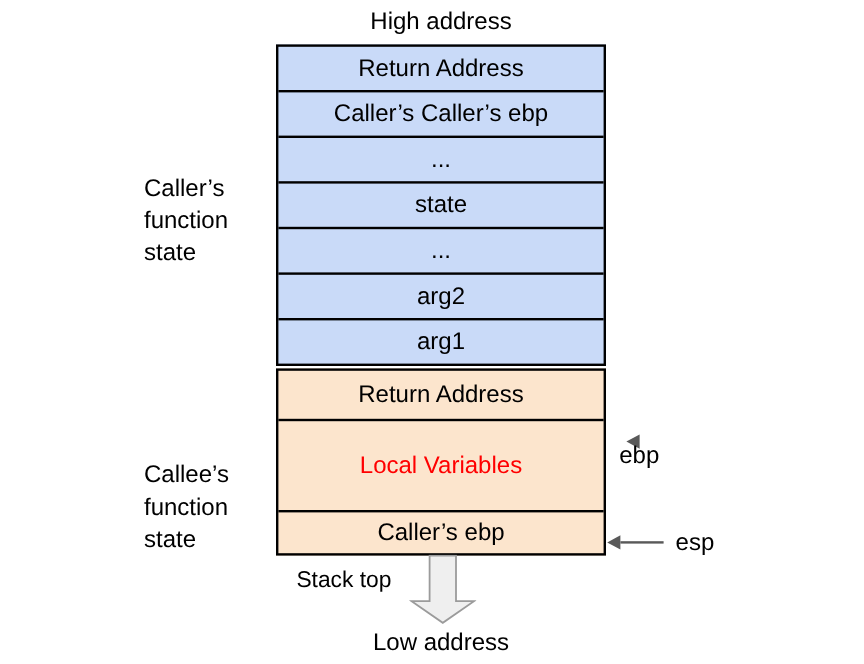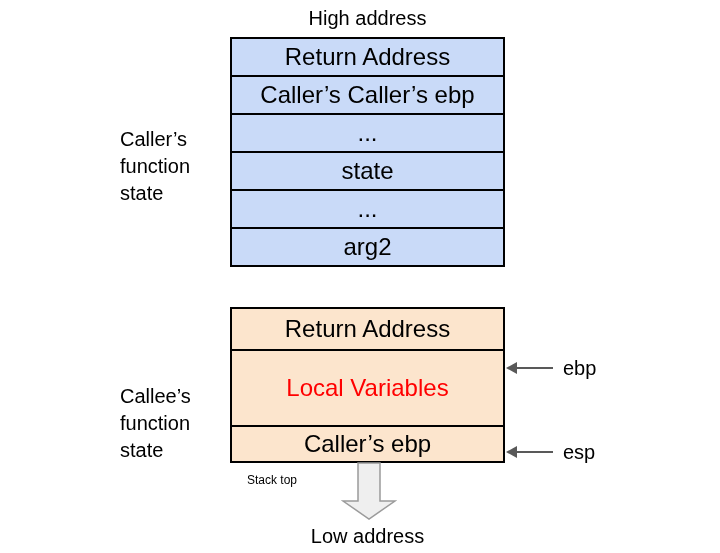--- a/index.html
+++ b/index.html
@@ -36,49 +36,49 @@
     border: 2px solid var(--box-border, #000);
   }
   .section.caller { top: 37px;  background: var(--caller-fill, #c9daf8); }
   .section.callee { top: 307px; background: var(--callee-fill, #fce5cd); }
 
   .row {
     height: 36px;
     display: flex;
     align-items: center;
     justify-content: center;
-    font-size: 24px;
+    font-size: 20px;
     border-top: 2px solid var(--box-border, #000);
     white-space: nowrap;
   }
   .row:first-child { border-top: none; }
   .row.h40 { height: 40px; }
   .row.h34 { height: 34px; }
   .row.h74 { height: 74px; }
   .row.red { color: var(--local-variables-text, #ff0000); }
 
   
   .side-label {
     position: absolute;
     left: 120px;
     font-size: 20px;
     line-height: 27px;
   }
-  .side-label.caller { top: 126px; }
+  .side-label.caller { top: 144px; }
   .side-label.callee { top: 347px; margin-top: 36px; }
 
   
   .pointer {
     position: absolute;
     left: 506px;
     height: 12px;
     display: flex;
     align-items: center;
   }
-  .pointer.ebp { top: 362px; }
+  .pointer.ebp { top: 362px; flex-direction: column; }
   .pointer.esp { top: 446px; }
   .pointer .tri {
     width: 0; height: 0;
     border-top: 6px solid transparent;
     border-bottom: 6px solid transparent;
     border-right: 11px solid var(--register-arrow, #595959);
   }
   .pointer .line {
     width: 36px; height: 2px;
     background: var(--register-arrow, #595959);
@@ -98,21 +98,21 @@
   .growth-arrow polygon {
     fill: var(--growth-arrow-fill, #efefef);
     stroke: var(--growth-arrow-stroke, #9b9b9b);
     stroke-width: 1.5;
   }
 
   .stack-top-label {
     position: absolute;
     left: 247px;
     top: 473px;
-    font-size: 12px;
+    font-size: 19px;
     white-space: nowrap;
   }
 </style>
 </head>
 <body>
 
 <div class="canvas">
 
   <div class="addr-label high">High address</div>
 
@@ -128,20 +128,21 @@
     <div>state</div>
   </div>
 
   <div class="section caller">
     <div class="row">Return Address</div>
     <div class="row">Caller’s Caller’s ebp</div>
     <div class="row">...</div>
     <div class="row">state</div>
     <div class="row">...</div>
     <div class="row">arg2</div>
+    <div class="row">arg1</div>
   </div>
 
   <div class="section callee">
     <div class="row h40">Return Address</div>
     <div class="row h74 red">Local Variables</div>
     <div class="row h34">Caller’s ebp</div>
   </div>
 
   <div class="pointer ebp">
     <span class="tri"></span>

